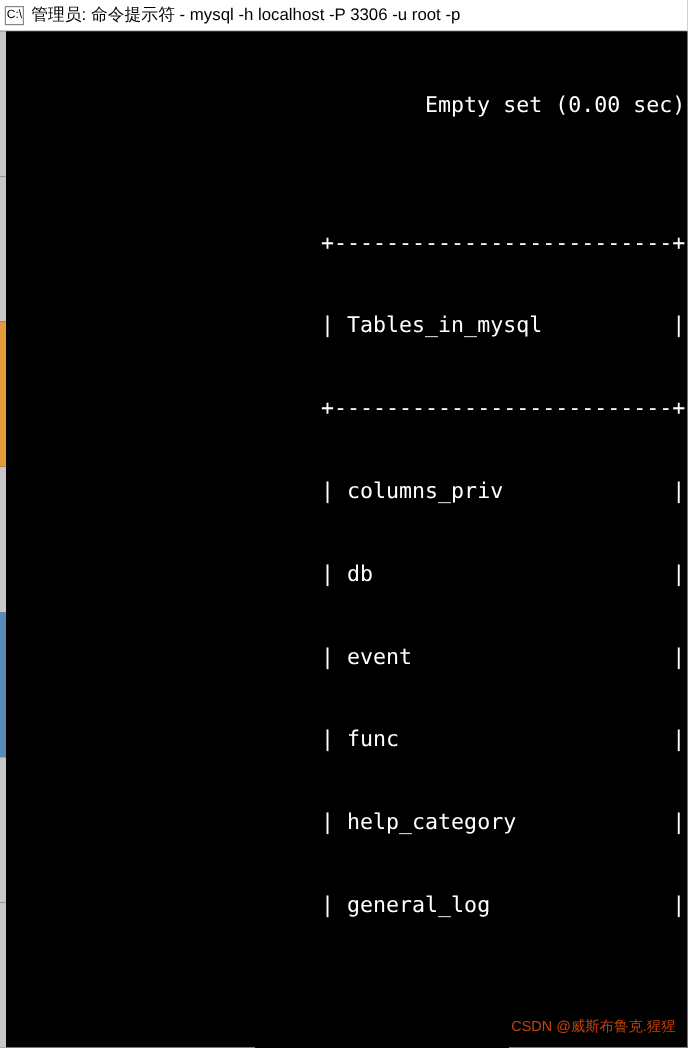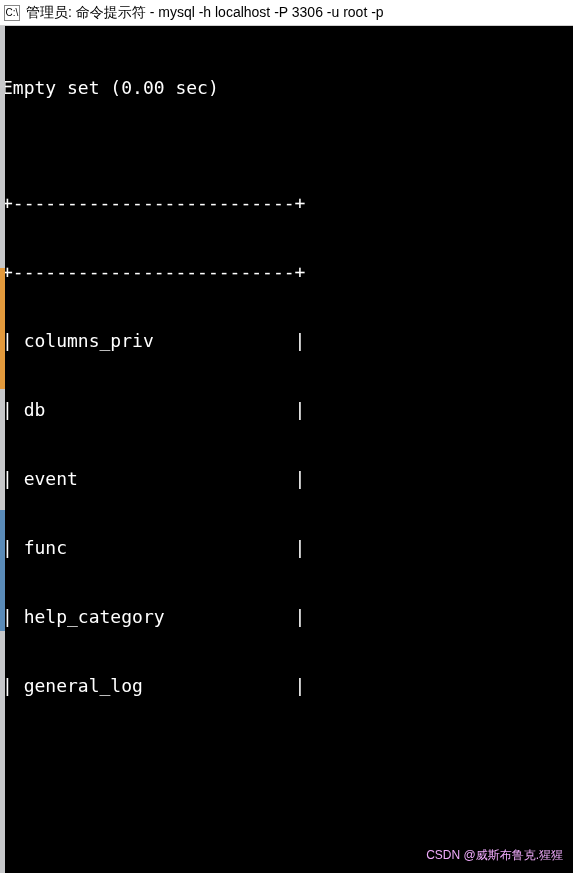--- a/index.html
+++ b/index.html
@@ -52,29 +52,30 @@
       flex: 1;
       background: #000000;
       color: #ffffff;
       font-family: "NSimSun", "SimSun", "Consolas", monospace;
       font-size: 18px;
       line-height: 23px;
       padding: 4px 0 0 0;
       white-space: pre;
       position: relative;
       overflow: hidden;
+      text-align: right;
     }
     .term-line {
       padding: 0 2px;
     }
     .watermark {
       position: absolute;
       bottom: 6px;
       right: 10px;
-      color: #f0abfc;
+      color: #c2410c;
       font-size: 12px;
       font-family: "Microsoft YaHei", sans-serif;
     }
     .left-edge {
       position: absolute;
       left: 0;
       top: 26px;
       width: 5px;
       height: 847px;
       display: flex;
@@ -91,20 +92,21 @@
 <div class="window">
   <div class="titlebar">
     <div class="titlebar-icon">C:\</div>
     <div class="titlebar-text">管理员: 命令提示符 - mysql  -h localhost -P 3306 -u root -p</div>
   </div>
 
   <div class="terminal">
     <div class="term-line">Empty set (0.00 sec)</div>
     <div class="term-line"></div>
     <div class="term-line">+--------------------------+</div>
+    <div class="term-line">| Tables_in_mysql          |</div>
     <div class="term-line">+--------------------------+</div>
     <div class="term-line">| columns_priv             |</div>
     <div class="term-line">| db                       |</div>
     <div class="term-line">| event                    |</div>
     <div class="term-line">| func                     |</div>
     <div class="term-line">| help_category            |</div>
     <div class="term-line">| general_log              |</div>
     
     
     

